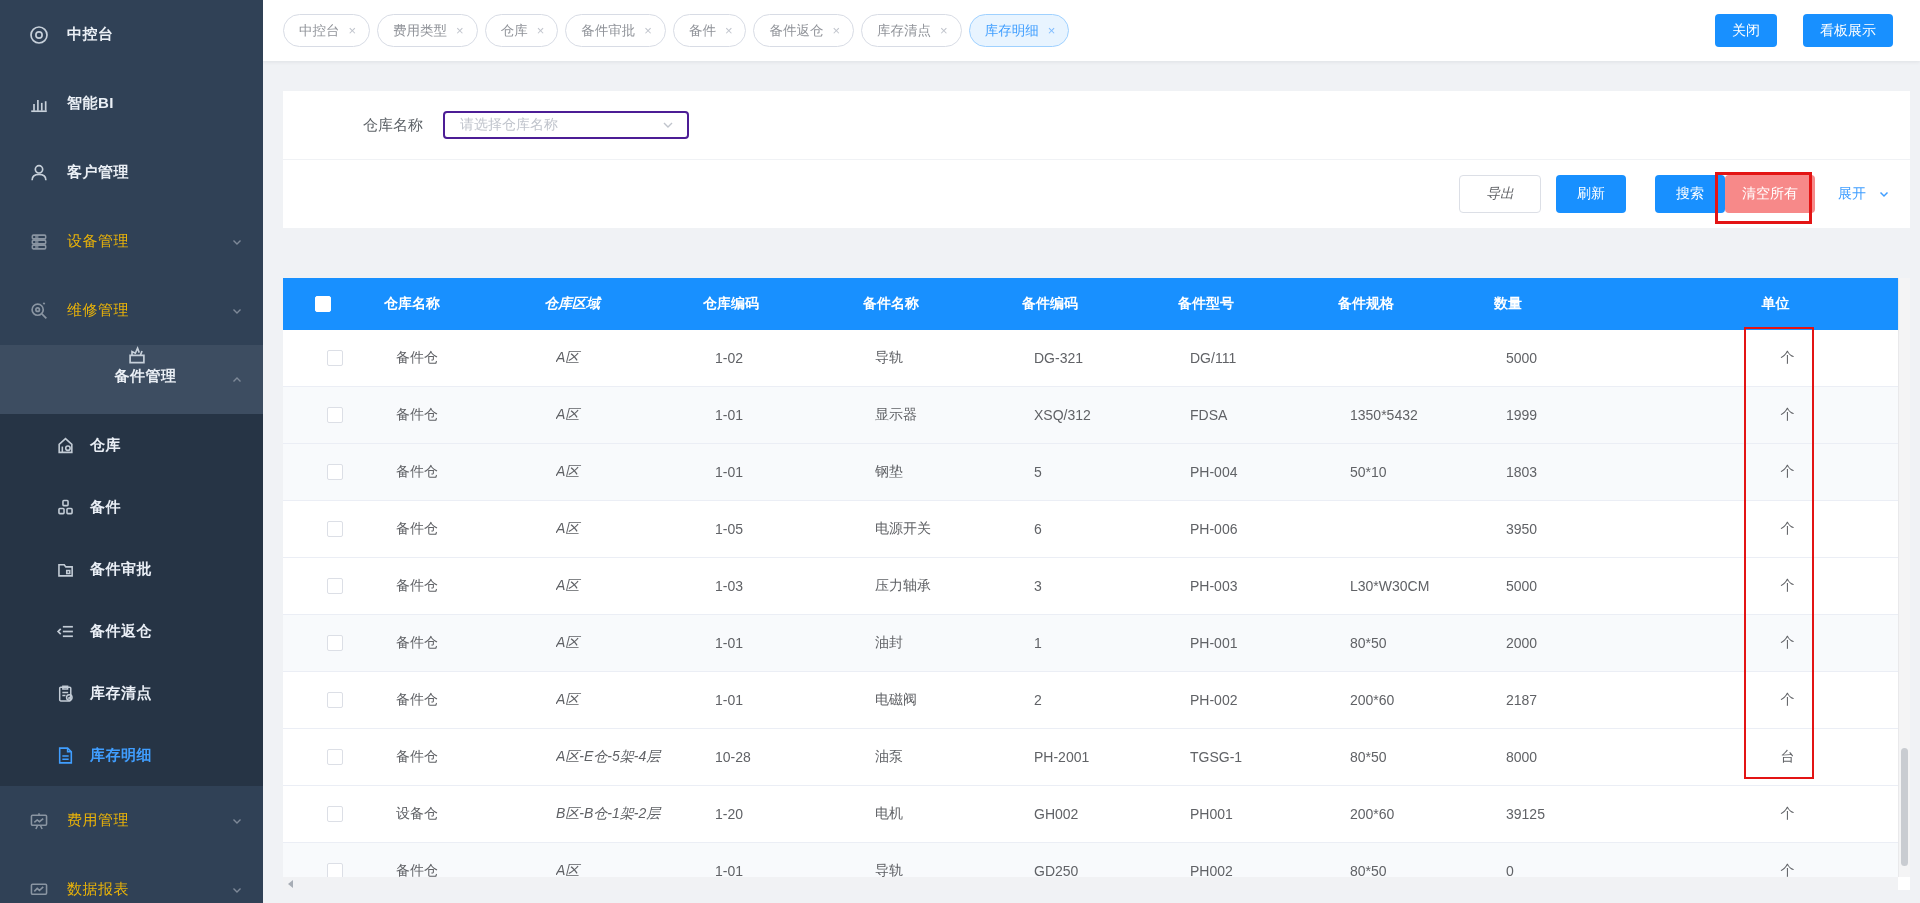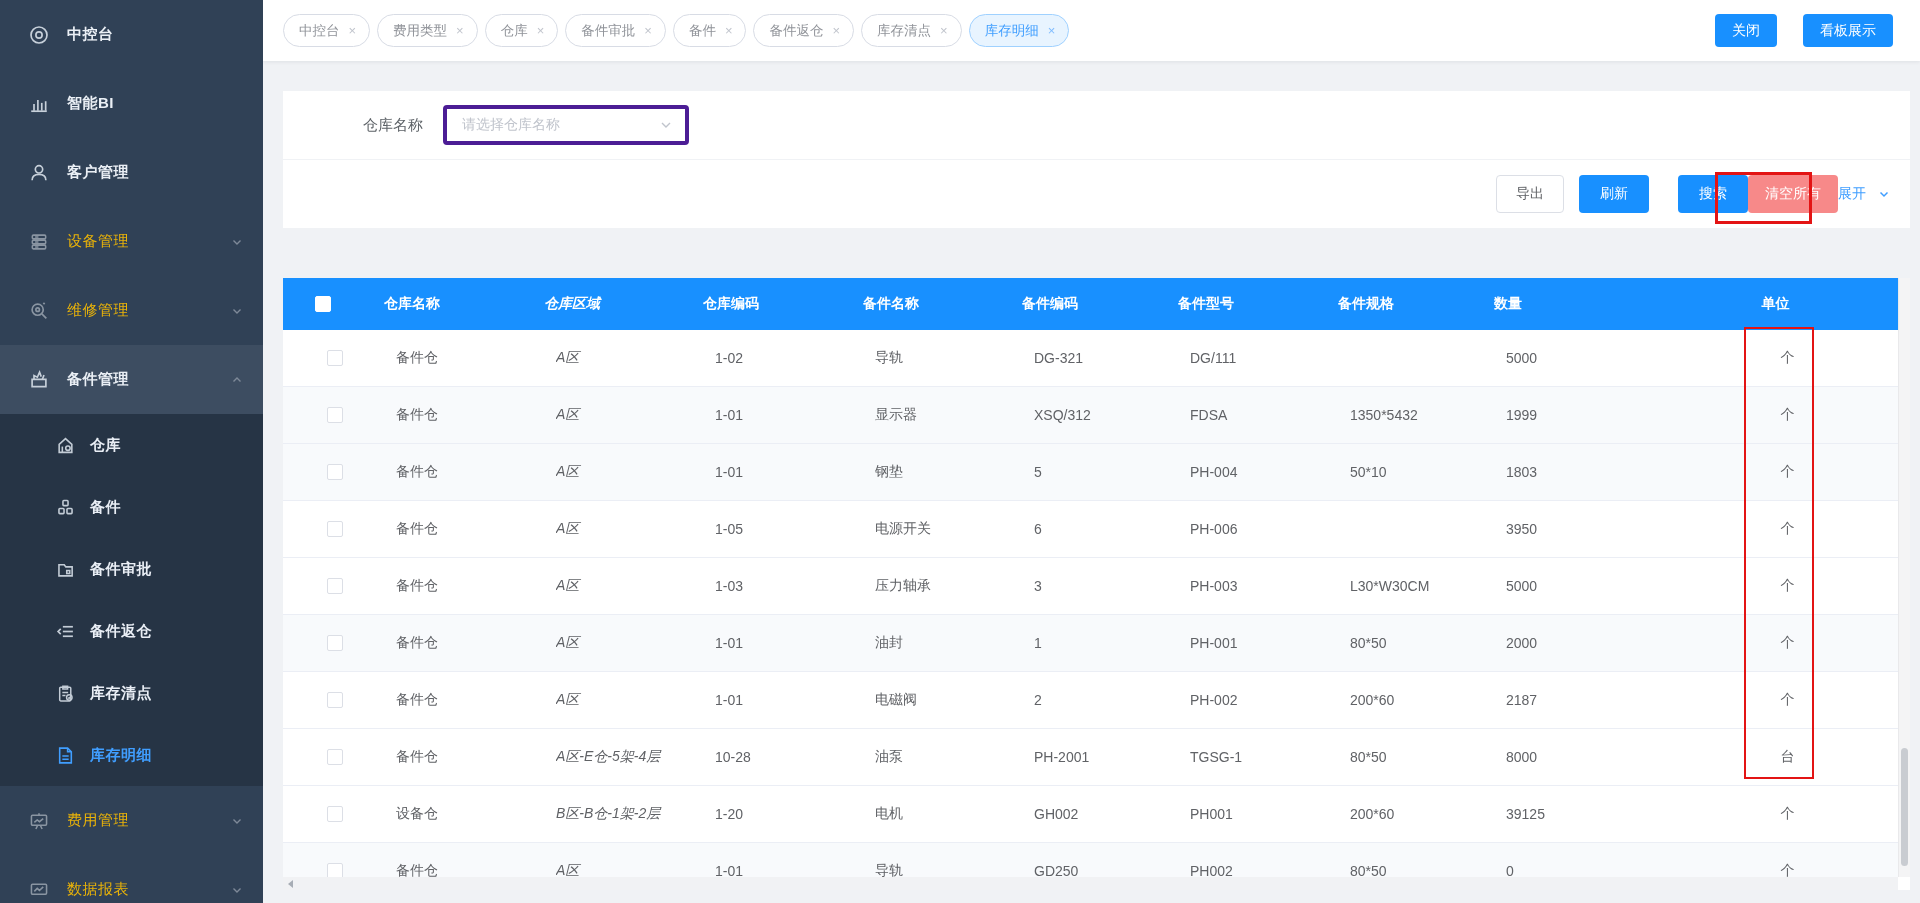--- a/index.html
+++ b/index.html
@@ -9,21 +9,21 @@
 
   
   .sidebar { position:absolute; left:0; top:0; bottom:0; width:263px; background:#304156; z-index:5; }
   .side-item { position:relative; height:69px; display:flex; align-items:center; padding-left:28px; cursor:pointer; }
   .side-item .s-icon { width:22px; height:22px; display:flex; align-items:center; justify-content:center; margin-right:17px; color:#aeb9c6; flex:0 0 22px; }
   .side-item .s-label { font-size:15px; letter-spacing:.5px; }
   .side-item.bright .s-label { color:#eaeff5; font-weight:bold; }
   .side-item.bright .s-icon { color:#c7d0da; }
   .side-item.dim .s-label { color:#eab308; font-weight:normal; }
   .side-item.dim .s-icon { color:#8a95a2; }
-  .side-item.selected { background:#3d4d61; }
+  .side-item.selected { background:#3d4d61;flex-direction:column; }
   .side-chevron { position:absolute; right:20px; top:50%; margin-top:-6px; color:#7e8998; }
   .side-chevron.up svg { transform:rotate(180deg); }
   .submenu { background:#263445; }
   .sub-item { position:relative; height:62px; display:flex; align-items:center; padding-left:55px; cursor:pointer; }
   .sub-item .s-icon { width:20px; height:20px; display:flex; align-items:center; justify-content:center; margin-right:15px; color:#c3ccd6; flex:0 0 20px; }
   .sub-item .s-label { font-size:15px; color:#e9eef5; font-weight:bold; letter-spacing:.5px; }
   .sub-item.active .s-label { color:#409eff; }
   .sub-item.active .s-icon { color:#409eff; }
 
   
@@ -38,29 +38,29 @@
   .topbar-actions { display:flex; align-items:center; gap:26px; }
   .btn-top { height:33px; border:none; border-radius:4px; background:#1890ff; color:#fff; font-size:14px; padding:0 17px; cursor:pointer; font-family:inherit; }
 
   .content { padding:30px 0 0 20px; }
   .panel { width:1627px; background:#fff; }
 
   
   .filter-panel { height:137px; }
   .filter-row { height:69px; display:flex; align-items:center; padding-left:80px; border-bottom:1px solid #f0f2f5; }
   .filter-label { font-size:15px; color:#5d6267; margin-right:20px; }
-  .select { width:246px; height:40px; border:4px solid #4c1d95; border-radius:4px; display:flex; align-items:center; justify-content:space-between; padding:0 12px 0 15px; cursor:pointer; background:#fff; }
+  .select { width:246px; height:28px; border:2px solid #4c1d95; border-radius:4px; display:flex; align-items:center; justify-content:space-between; padding:0 12px 0 15px; cursor:pointer; background:#fff; }
   .select .ph { color:#c0c4cc; font-size:14px; }
   .select .sel-chevron { color:#c0c4cc; }
   .actions-row { height:67px; display:flex; align-items:center; justify-content:flex-end; padding-right:20px; }
   .btn { height:38px; border-radius:4px; font-size:14px; cursor:pointer; font-family:inherit; border:none; }
-  .btn-export { background:#fff; border:1px solid #dcdfe6; color:#606266; width:68px; margin-right:15px; }
+  .btn-export { background:#fff; border:1px solid #dcdfe6; color:#606266; width:82px; margin-right:15px;font-style:italic; }
   .btn-refresh { background:#1890ff; color:#fff; width:70px; margin-right:29px; }
   .btn-search { background:#1890ff; color:#fff; width:70px; }
-  .btn-clear { background:#f78989; color:#fff; width:90px; }
+  .btn-clear { background:#f78989; color:#fff; width:90px; margin-right:23px; }
   .expand-link { display:flex; align-items:center; gap:12px; color:#409eff; font-size:14px; cursor:pointer; }
 
   
   .table-panel { margin-top:50px; position:relative; height:612px; overflow:hidden; }
   .thead { height:52px; background:#1890ff; display:flex; align-items:center; color:#fff; font-weight:bold; font-size:14px; }
   .tbody { height:547px; overflow:hidden; }
   .tr { height:57px; display:flex; align-items:center; border-bottom:1px solid #ebeef5; color:#606266; font-size:14px; background:#fff;justify-content:flex-end; }
   .tr.alt { background:#f8fafc; }
   .td,.th { overflow:hidden; white-space:nowrap; }
   .c0 { width:101px; position:relative; height:100%; }

